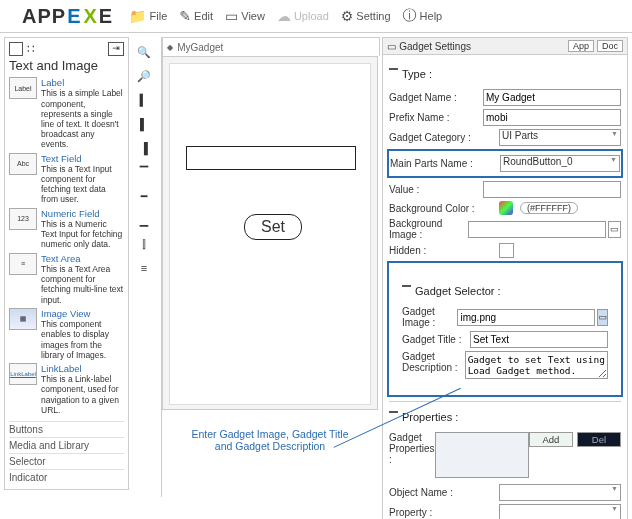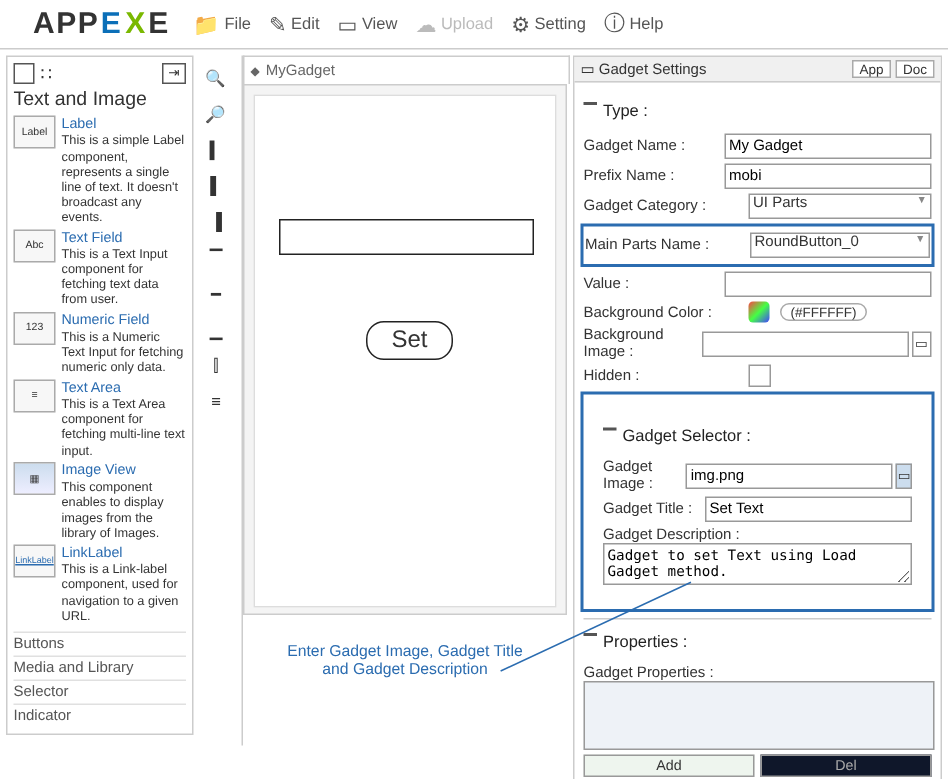--- a/index.html
+++ b/index.html
@@ -261,32 +261,32 @@
           </div>
         <div class="row">
             <div class="lbl">Gadget Image :</div>
             <input class="inp" style="flex: 0.7 1 0%;" value="img.png">
             <div class="img-btn" style="background:#cde">▭</div>
           </div>
         <div class="row">
             <div class="lbl">Gadget Title :</div>
             <input class="inp" value="Set Text" style="">
           </div>
-        <div class="row" style="flex-direction:column;align-items:flex-start">
+        <div class="row" style="align-items:flex-start">
             <div class="lbl" style="width:auto">Gadget Description :</div>
             <textarea class="desc-box" style="">Gadget to set Text using Load Gadget method.</textarea>
           </div>
       </div>
 
       <hr>
       <div class="sec-title">
           <span class="box"></span>
           <span>Properties :</span>
         </div>
-      <div class="row" style="flex-direction:column;align-items:flex-start">
+      <div class="row" style="flex-direction:row;align-items:flex-start">
         <div class="lbl" style="width:auto">Gadget Properties :</div>
         <div class="prop-box" style="width:100%"></div>
         <div class="prop-row" style="width:100%">
           <div class="pb add">Add</div>
           <div class="pb del">Del</div>
         </div>
       </div>
       <div class="row">
           <div class="lbl">Object Name :</div>
           <div class="combo">

